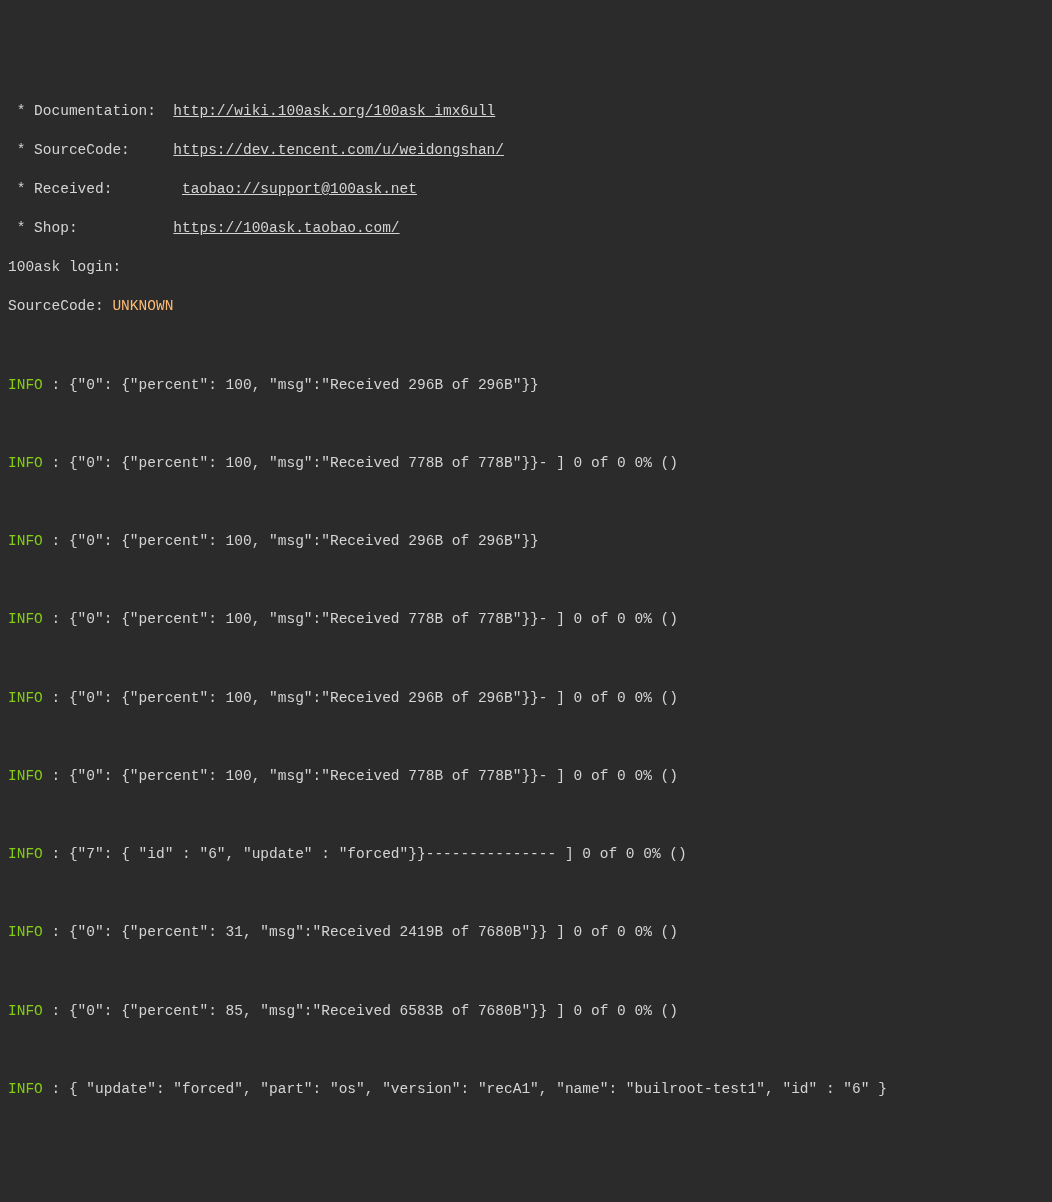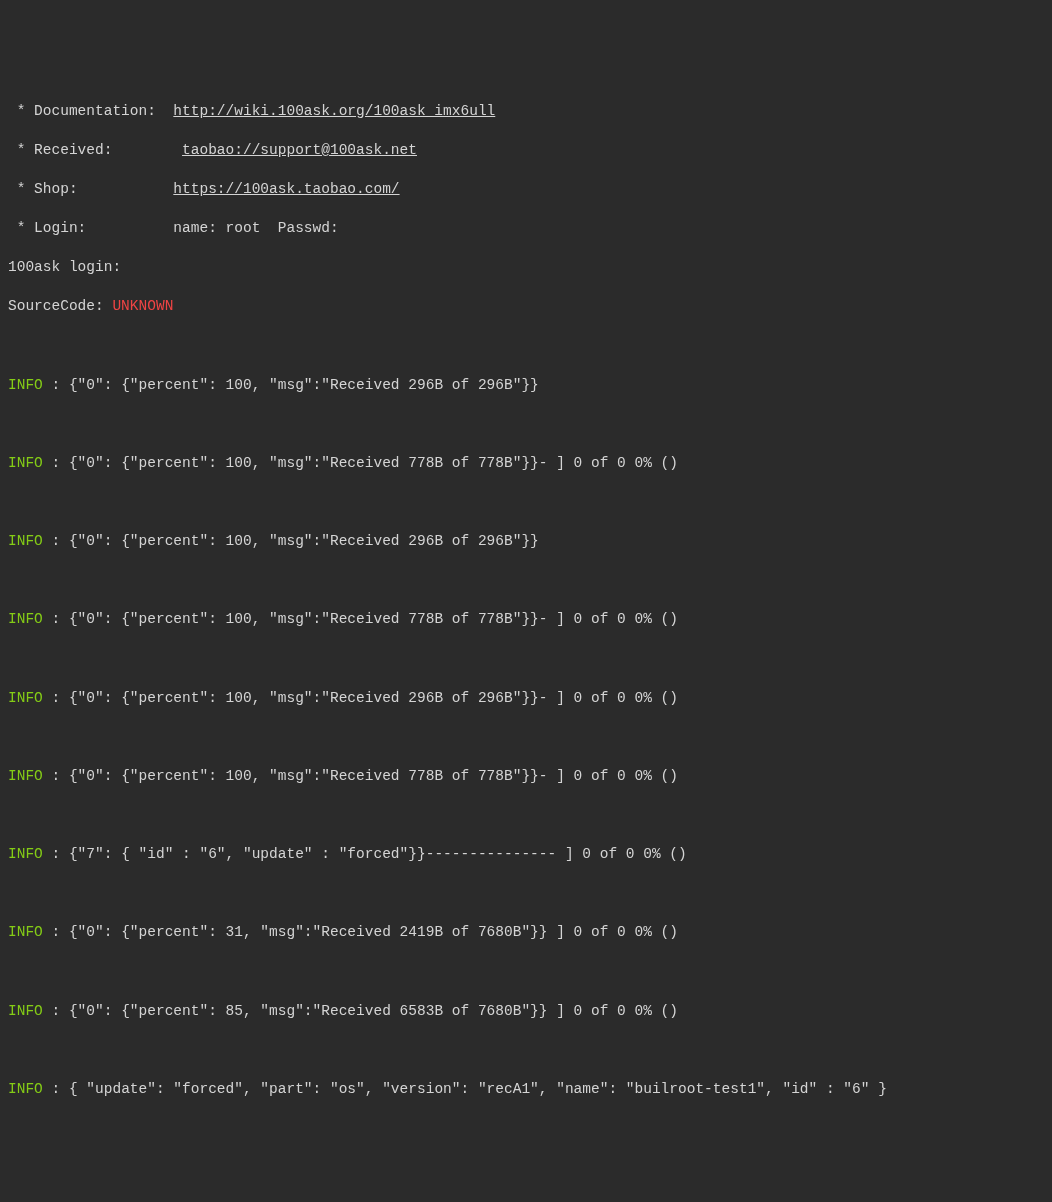--- a/index.html
+++ b/index.html
@@ -8,33 +8,33 @@
       color: #d4d4d4;
       font-family: 'Consolas', 'Monaco', 'Courier New', monospace;
       font-size: 14.5px;
       line-height: 1.35;
       padding: 4px 8px;
       white-space: pre;
       overflow-x: hidden;
     }
     .link { color: #d4d4d4; text-decoration: underline; cursor: pointer; }
     .info { color: #84cc16; }
-    .unknown { color: #ef4444; }
+    .unknown { color: #fdba74; }
     .line { display: block; }
   </style>
 </head>
 <body>
 
 
 
 <div>
 <span class="line"><span> * Documentation:  </span><span class="link">http://wiki.100ask.org/100ask_imx6ull</span></span>
+<span class="line"><span> * SourceCode:     </span><span class="link">https://dev.tencent.com/u/weidongshan/</span></span>
 <span class="line"><span> * Received:        </span><span class="link">taobao://support@100ask.net</span></span>
 <span class="line"><span> * Shop:           </span><span class="link">https://100ask.taobao.com/</span></span>
-<span class="line"> * Login:          name: root  Passwd: </span>
 <span class="line">100ask login: </span>
 <span class="line"><span>SourceCode: </span><span class="unknown">UNKNOWN</span></span>
 <span class="line"> </span>
 <span class="line"><span class="info">INFO</span><span> : {"0": {"percent": 100, "msg":"Received 296B of 296B"}}</span></span>
 <span class="line"> </span>
 <span class="line"><span class="info">INFO</span><span> : {"0": {"percent": 100, "msg":"Received 778B of 778B"}}- ] 0 of 0 0% ()</span></span>
 <span class="line"> </span>
 <span class="line"><span class="info">INFO</span><span> : {"0": {"percent": 100, "msg":"Received 296B of 296B"}}</span></span>
 <span class="line"> </span>
 <span class="line"><span class="info">INFO</span><span> : {"0": {"percent": 100, "msg":"Received 778B of 778B"}}- ] 0 of 0 0% ()</span></span>

